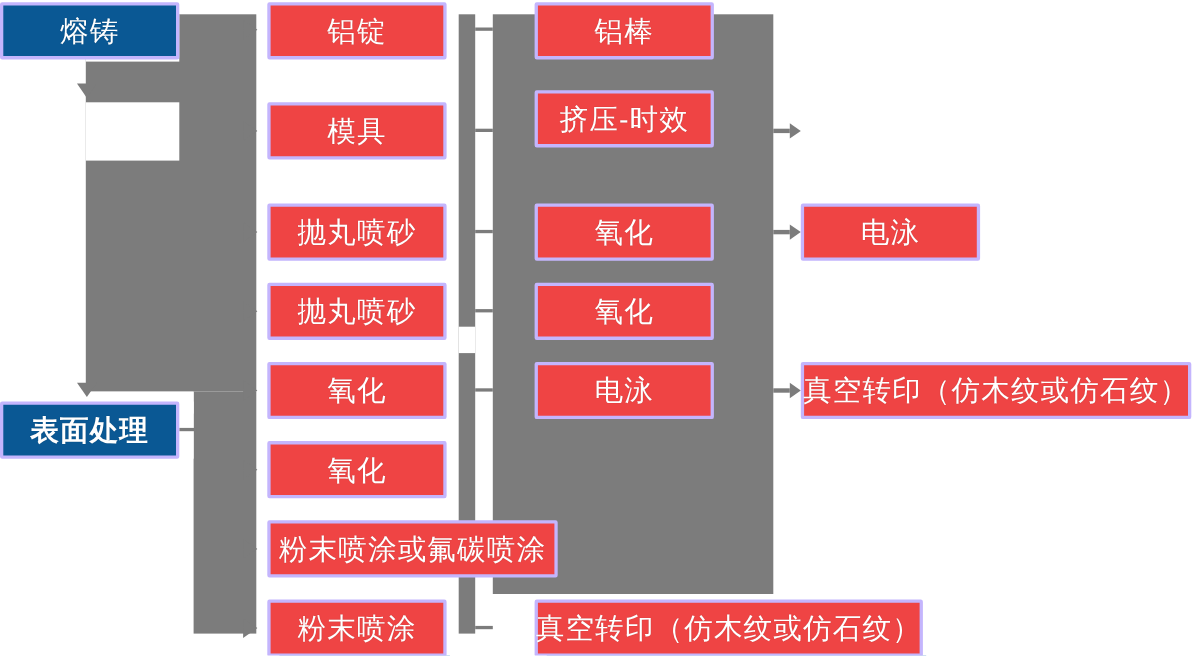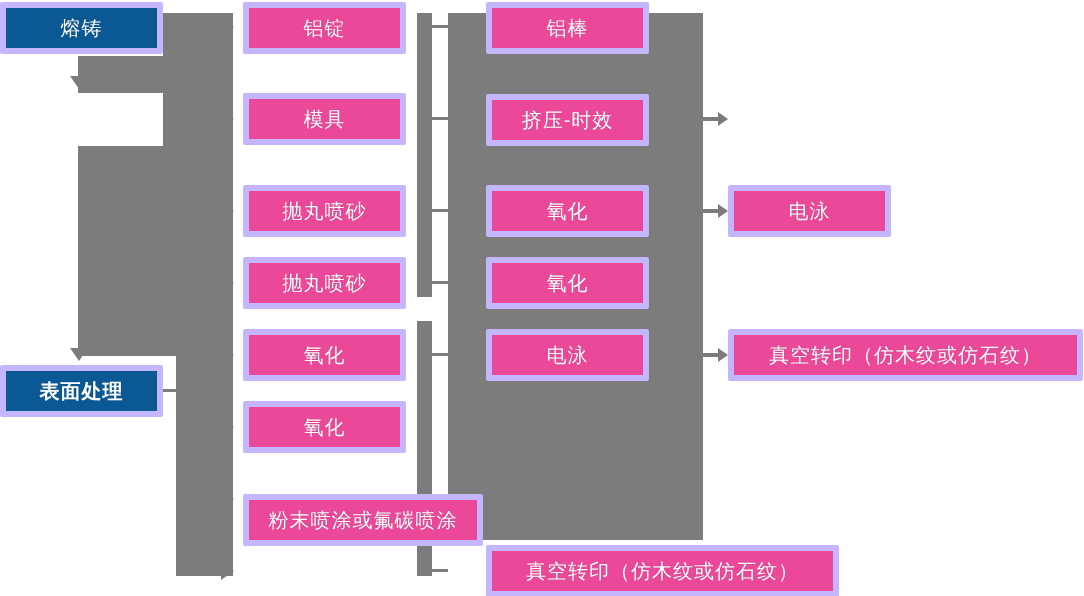--- a/index.html
+++ b/index.html
@@ -79,30 +79,30 @@
   }
 
   
   .node {
     position: absolute;
     box-sizing: border-box;
     display: flex;
     align-items: center;
     justify-content: center;
     color: #ffffff;
-    border: 6px solid #c4b5fd;
+    border: 3px solid #c4b5fd;
     border-radius: 2px;
-    font-size: 20px;
+    font-size: 26px;
     line-height: 1;
     letter-spacing: 1px;
     white-space: nowrap;
     text-shadow: 0 0 1px rgba(0,0,0,.25);
   }
   .node.dark  { background: #0a5894; }
-  .node.light { background: #ec4899; }
+  .node.light { background: #ef4444; }
 
   
   .node.light::before {
     content: "";
     position: absolute;
     left: 8px; right: -6px; top: -6px;
     height: 5px;
     background: #0c6ab8;
     z-index: -1;
   }
@@ -171,24 +171,25 @@
 
   <div class="node dark" style="left:0px; top:2px; width:163px; height:52px;">熔铸</div>
   <div class="node dark" style="left:0px; top:365px; width:163px; height:52px;font-weight:bold;">表面处理</div>
 
   <div class="node light" style="left:243px; top:2px; width:163px; height:52px;">铝锭</div>
   <div class="node light" style="left:243px; top:93px; width:163px; height:52px;">模具</div>
   <div class="node light" style="left:243px; top:185px; width:163px; height:52px;">抛丸喷砂</div>
   <div class="node light" style="left:243px; top:257px; width:163px; height:52px;">抛丸喷砂</div>
   <div class="node light" style="left:243px; top:329px; width:163px; height:52px;">氧化</div>
   <div class="node light" style="left:243px; top:401px; width:163px; height:52px;">氧化</div>
-  <div class="node light" style="left:243px; top:494px; width:240px; height:52px;text-align:right;">粉末喷涂或氟碳喷涂</div>
+  <div class="node light" style="left:243px; top:473px; width:264px; height:52px;text-align:right;">粉末喷涂或氟碳喷涂</div>
+  <div class="node light" style="left:243px; top:545px; width:163px; height:52px;">粉末喷涂</div>
 
   <div class="node light" style="left:486px; top:2px; width:163px; height:52px;">铝棒</div>
-  <div class="node light" style="left:486px; top:94px; width:163px; height:52px;">挤压-时效</div>
+  <div class="node light" style="left:486px; top:82px; width:163px; height:52px;">挤压-时效</div>
   <div class="node light" style="left:486px; top:185px; width:163px; height:52px;">氧化</div>
   <div class="node light" style="left:486px; top:257px; width:163px; height:52px;">氧化</div>
   <div class="node light" style="left:486px; top:329px; width:163px; height:52px;">电泳</div>
   <div class="node light" style="left:486px; top:545px; width:353px; height:52px;">真空转印（仿木纹或仿石纹）</div>
 
   <div class="node light" style="left:728px; top:185px; width:163px; height:52px;">电泳</div>
   <div class="node light" style="left:728px; top:329px; width:355px; height:52px;">真空转印（仿木纹或仿石纹）</div>
 
 </div>
 

